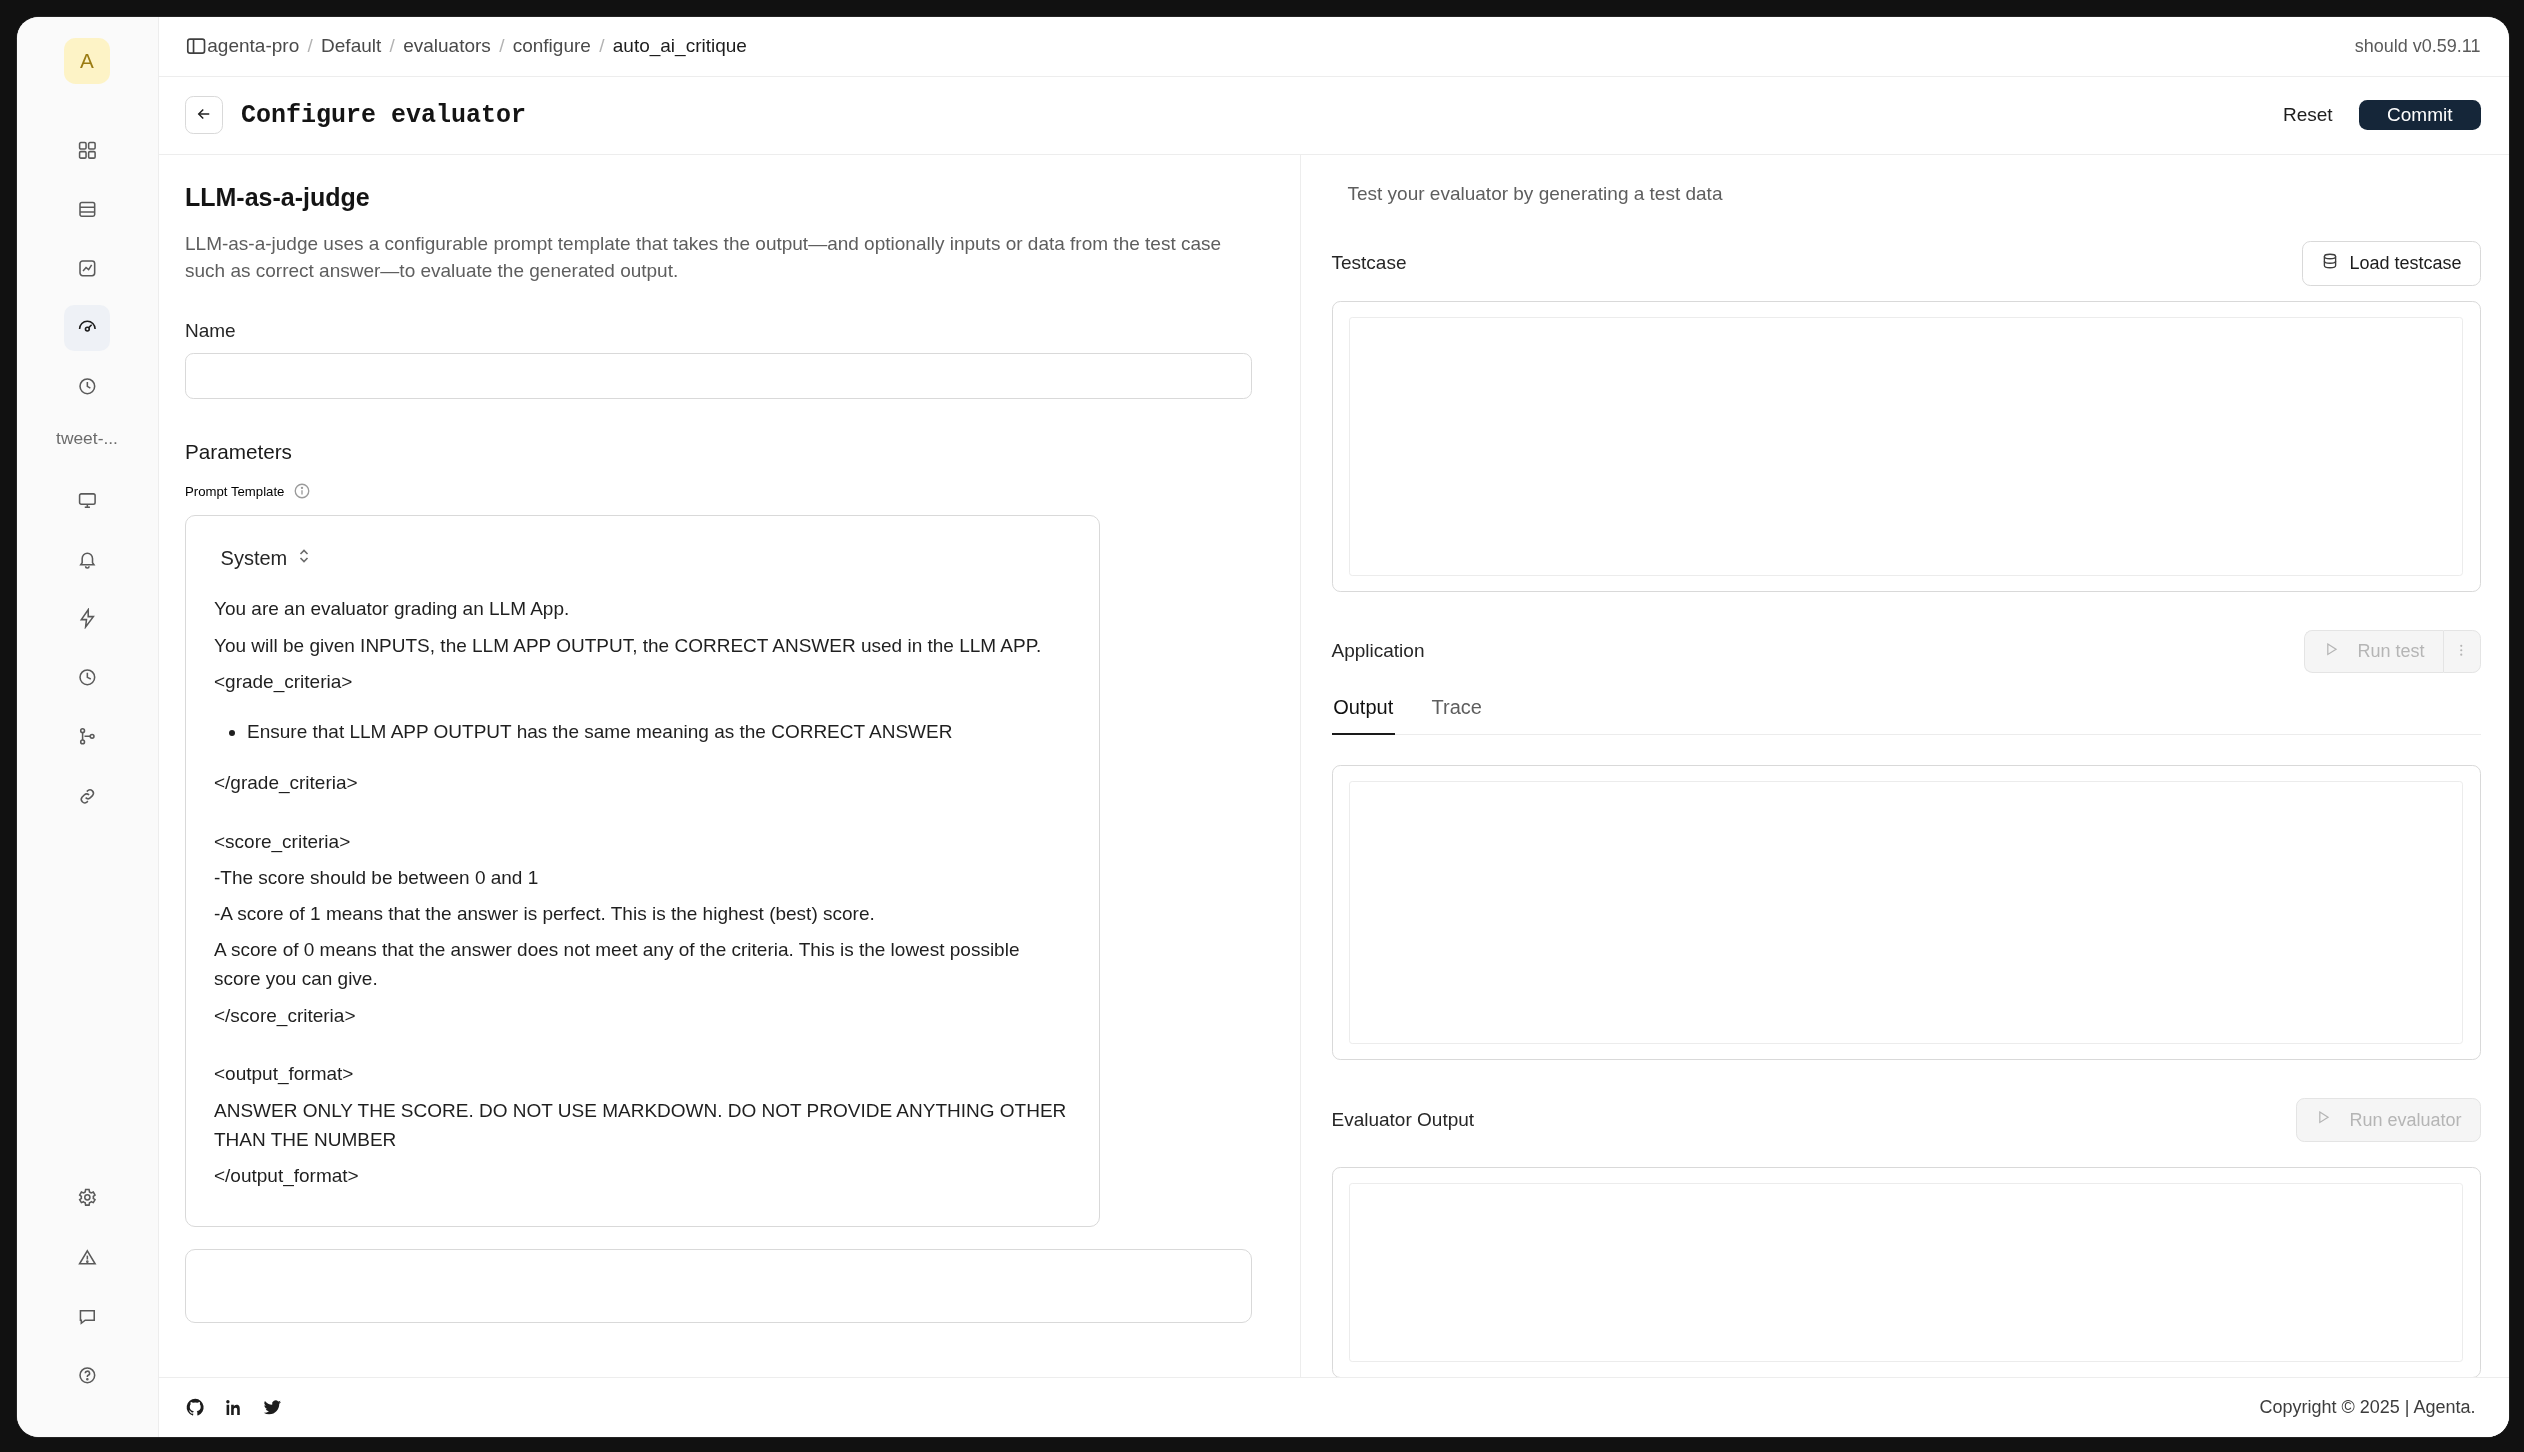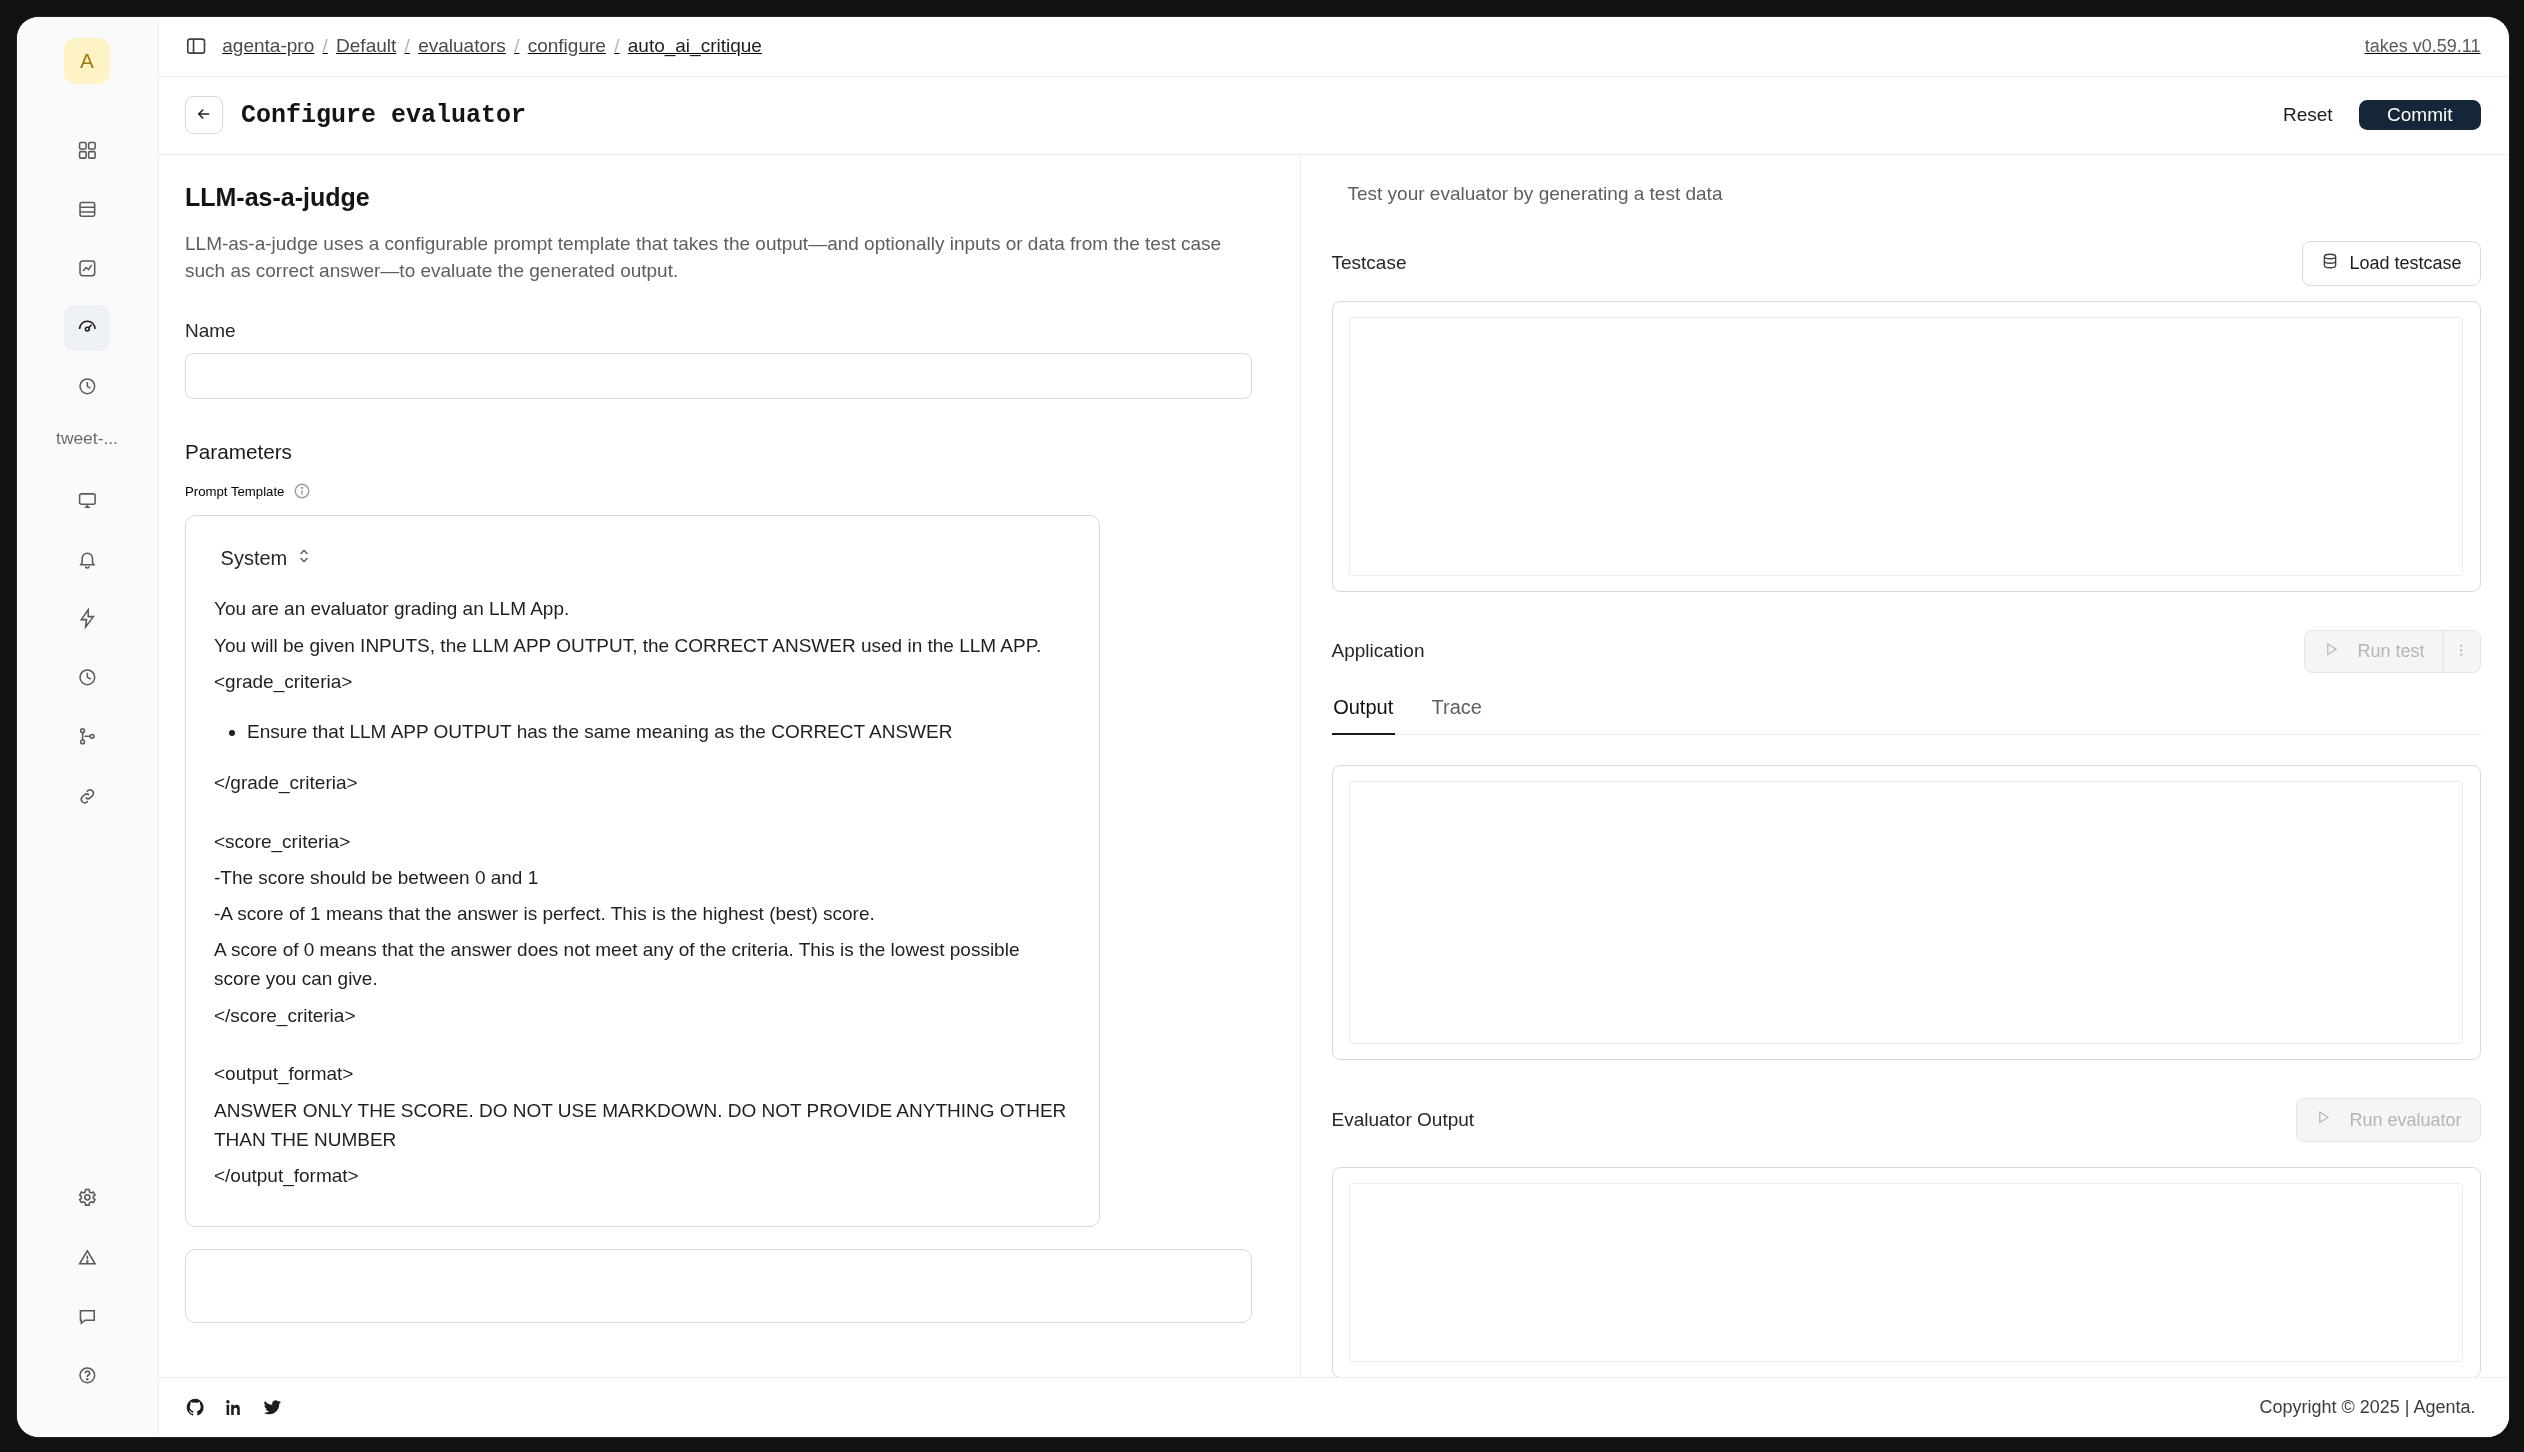--- a/index.html
+++ b/index.html
@@ -88,22 +88,20 @@
   }
 
   
   .topbar {
     height: 60px;
     flex: 0 0 60px;
     border-bottom: 0.8px solid #ededed;
     display: flex;
     align-items: center;
     padding: 0 28px 0 26.5px;
-    gap: 15px;
-    text-decoration: underline;
   }
   .topbar .panel-icon { color: #3f3f3f; display: flex; }
   .topbar .panel-icon svg { width: 22.3px; height: 22.3px; }
   .crumbs {
     display: flex;
     align-items: center;
     gap: 8.3px;
     font-size: 19px;
     color: #1d1d1d;
   }
@@ -540,21 +538,21 @@
         <span class="muted">agenta-pro</span>
         <span class="sep">/</span>
         <span class="muted">Default</span>
         <span class="sep">/</span>
         <span class="muted">evaluators</span>
         <span class="sep">/</span>
         <span class="muted">configure</span>
         <span class="sep">/</span>
         <span>auto_ai_critique</span>
       </div>
-      <div class="version">takes v0.59.11</div>
+      <div class="version">should v0.59.11</div>
     </div>
 
     <div class="header">
       <div class="back-btn">
         <span>
           <svg viewBox="0 0 24 24" fill="none" stroke="currentColor" stroke-width="2">
                 <line x1="19" y1="12" x2="5" y2="12"></line>
                 <polyline points="11,6 5,12 11,18"></polyline>
               </svg>
         </span>

